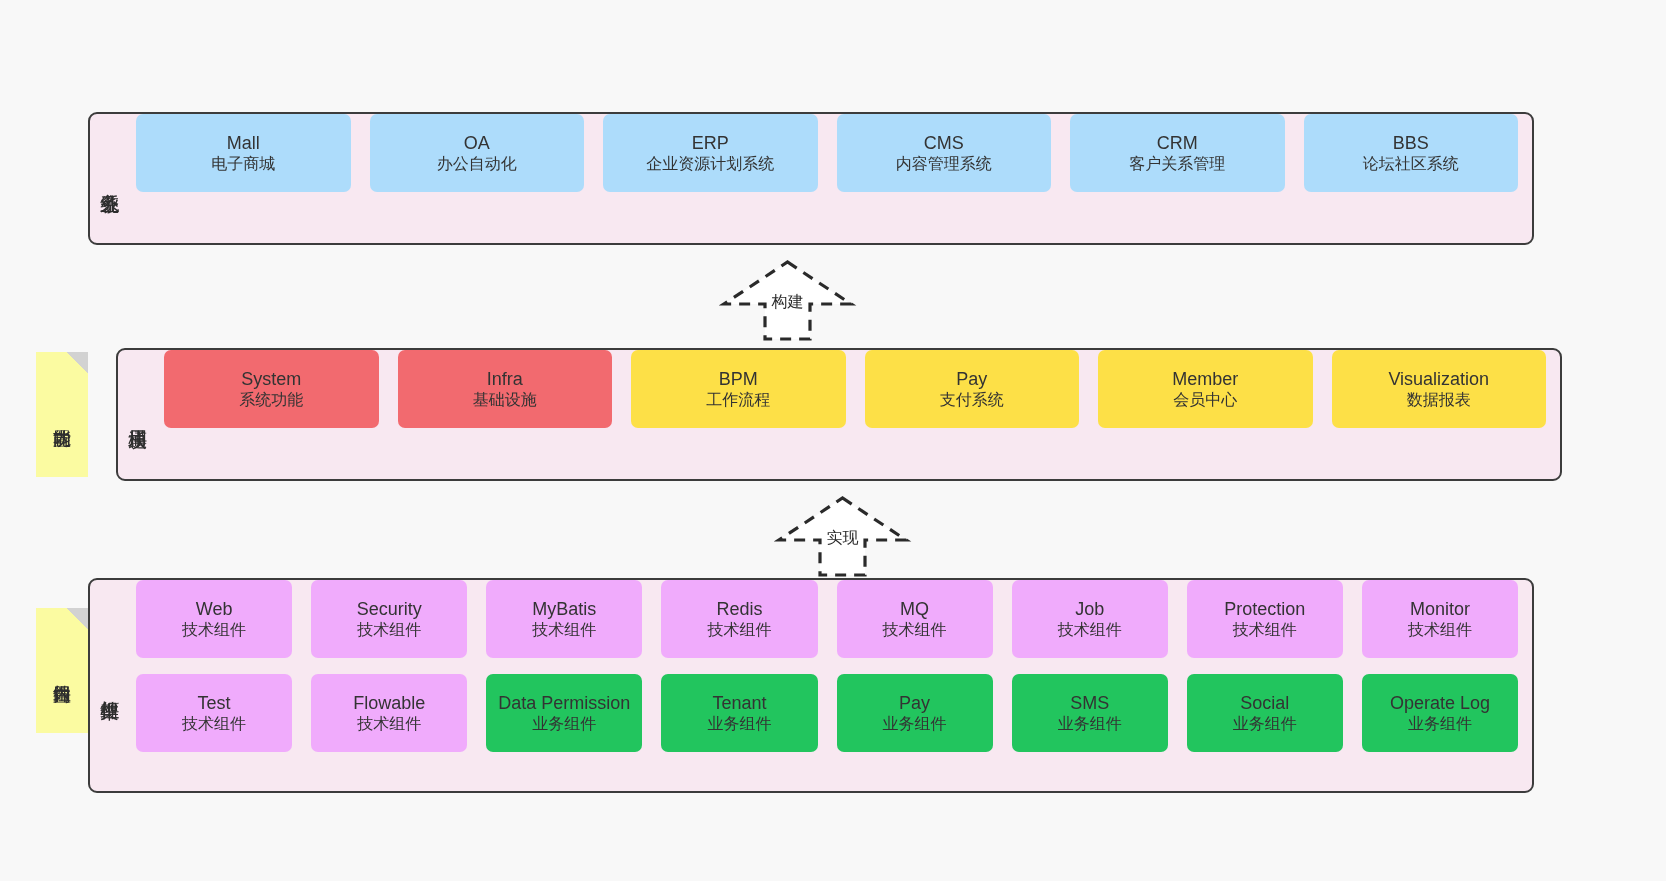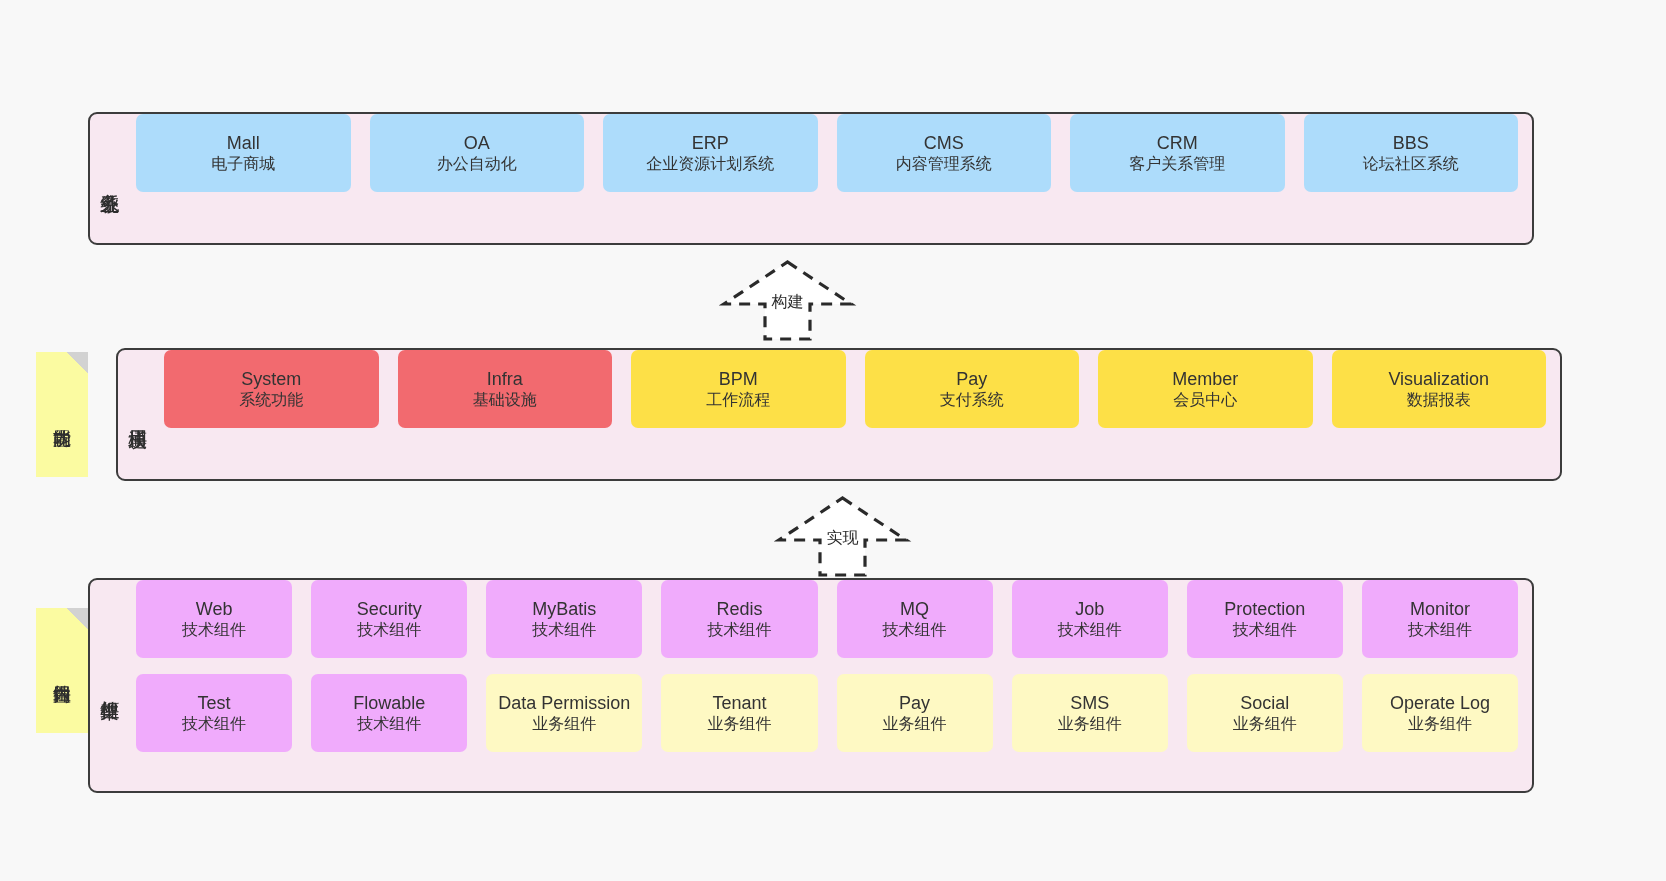--- a/index.html
+++ b/index.html
@@ -68,21 +68,21 @@
     user-select: none;
   }
   .cell .t1 { font-size: 18px; }
   .cell .t2 { font-size: 16px; }
 
   
   .fill-blue        { background: #ADDCFB; }
   .fill-red         { background: #F26A6F; }
   .fill-pink        { background: #fde047; }
   .fill-green       { background: #f0abfc; }
-  .fill-lightgreen  { background: #fef9c3; }
+  .fill-lightgreen  { background: #22c55e; }
 
   
   .note {
     position: absolute;
     background: #FBFBA1;
     display: flex;
     align-items: center;
     justify-content: center;
     font-size: 18px;
     color: #2E2E2E;

